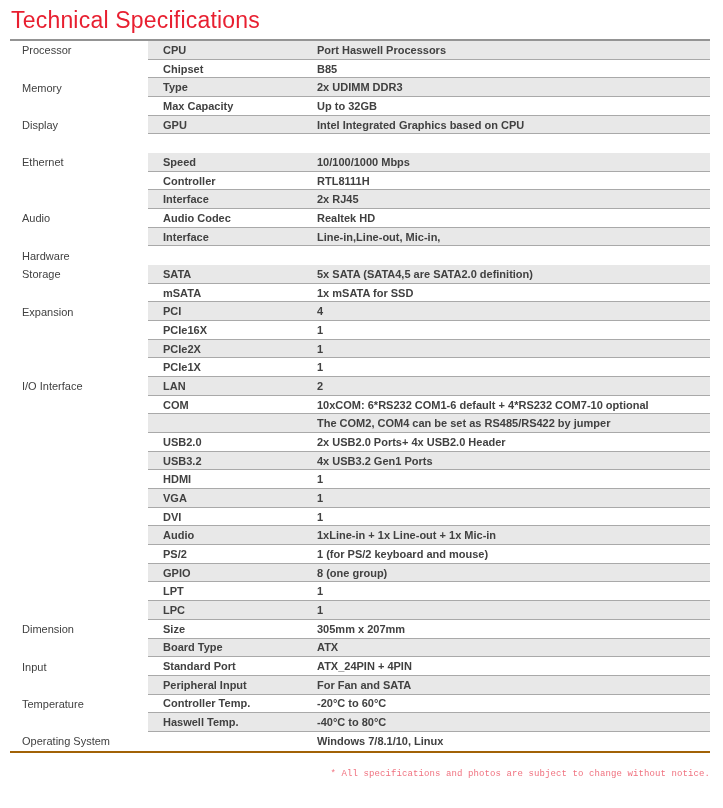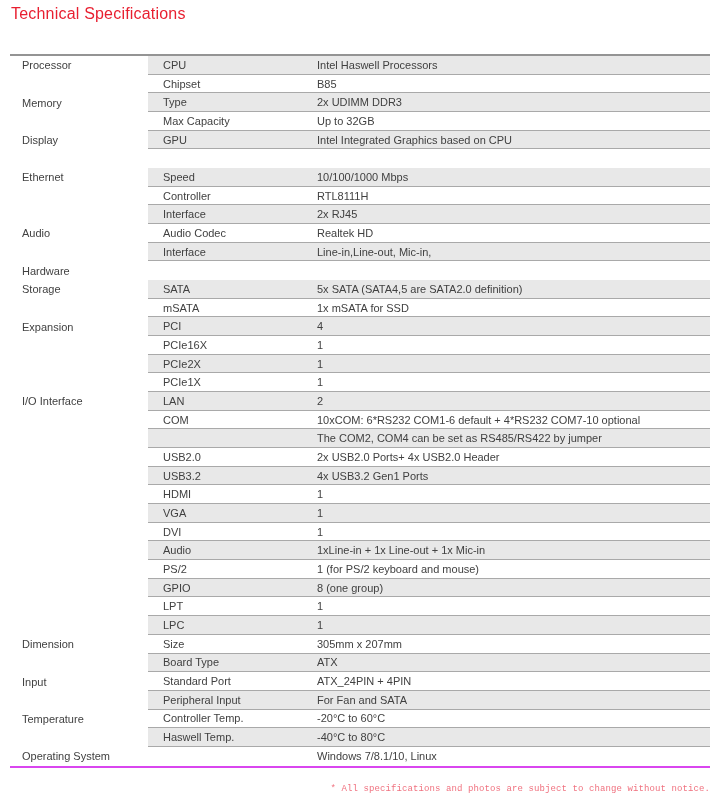--- a/index.html
+++ b/index.html
@@ -14,32 +14,32 @@
     color: #414141;
     overflow: hidden;
   }
   .page {
     position: relative;
     width: 723px;
     height: 808px;
   }
   .page-title {
     margin: 0;
-    padding: 2px 0 0 11px;
-    font-size: 16px;
+    padding: 9px 0 0 11px;
+    font-size: 23px;
     line-height: 23px;
     font-weight: 500;
     letter-spacing: 0.2px;
     color: #e81f30;
   }
   .spec-table {
-    margin: 29px 13px 0 10px;
+    margin: 7px 13px 0 10px;
     width: 700px;
     border-top: 2px solid #949494;
-    border-bottom: 2px solid #d946ef;
+    border-bottom: 2px solid #a16207;
     box-sizing: border-box;
   }
   .row {
     display: flex;
     height: 18.68px;
     font-size: 11px;
   }
   .cat-cell {
     width: 138px;
     box-sizing: border-box;
@@ -49,20 +49,21 @@
     background: #ffffff;
     white-space: nowrap;
   }
   .row-content {
     flex: 1;
     display: flex;
     align-items: center;
     box-sizing: border-box;
     border-bottom: 1px solid #a9a9a9;
     background: #ffffff;
+    font-weight: bold;
   }
   .row.shaded .row-content {
     background: #e8e8e8;
   }
   .row:last-child .row-content {
     border-bottom: none;
   }
   .label-cell {
     width: 169px;
     box-sizing: border-box;
@@ -86,21 +87,21 @@
 <body>
 
 <div class="page">
   <h1 class="page-title">Technical Specifications</h1>
 
   <div class="spec-table" id="spec-table">
   <div class="row shaded">
     <div class="cat-cell">Processor</div>
     <div class="row-content">
       <div class="label-cell">CPU</div>
-      <div class="value-cell">Intel Haswell Processors</div>
+      <div class="value-cell">Port Haswell Processors</div>
     </div>
   </div>
 
   <div class="row">
     <div class="cat-cell"></div>
     <div class="row-content">
       <div class="label-cell">Chipset</div>
       <div class="value-cell">B85</div>
     </div>
   </div>

